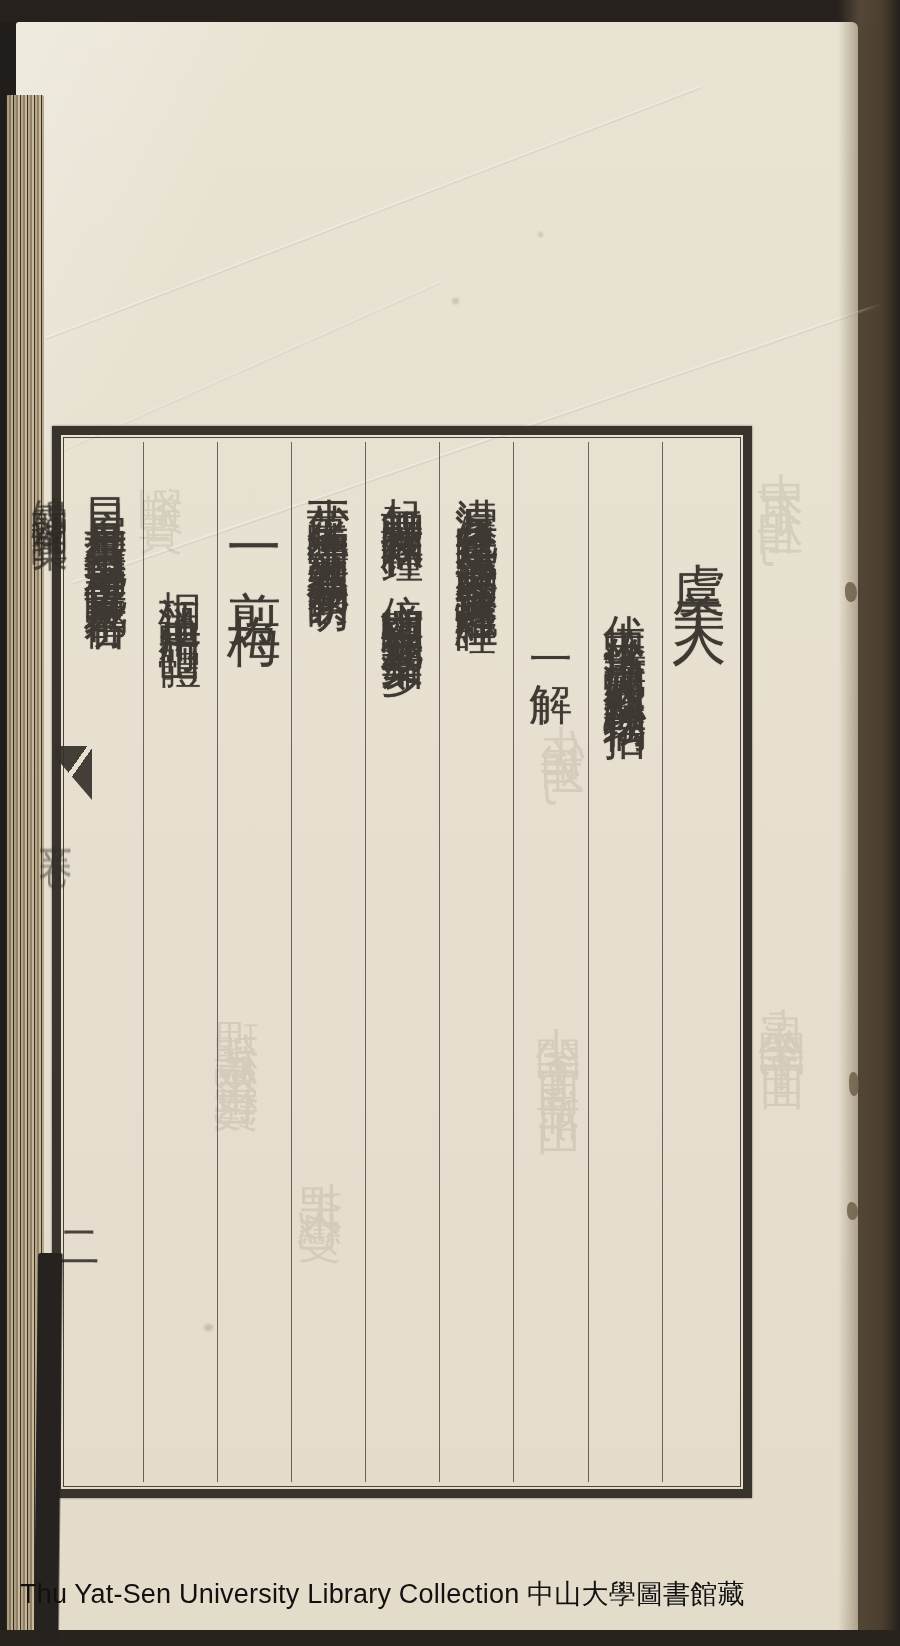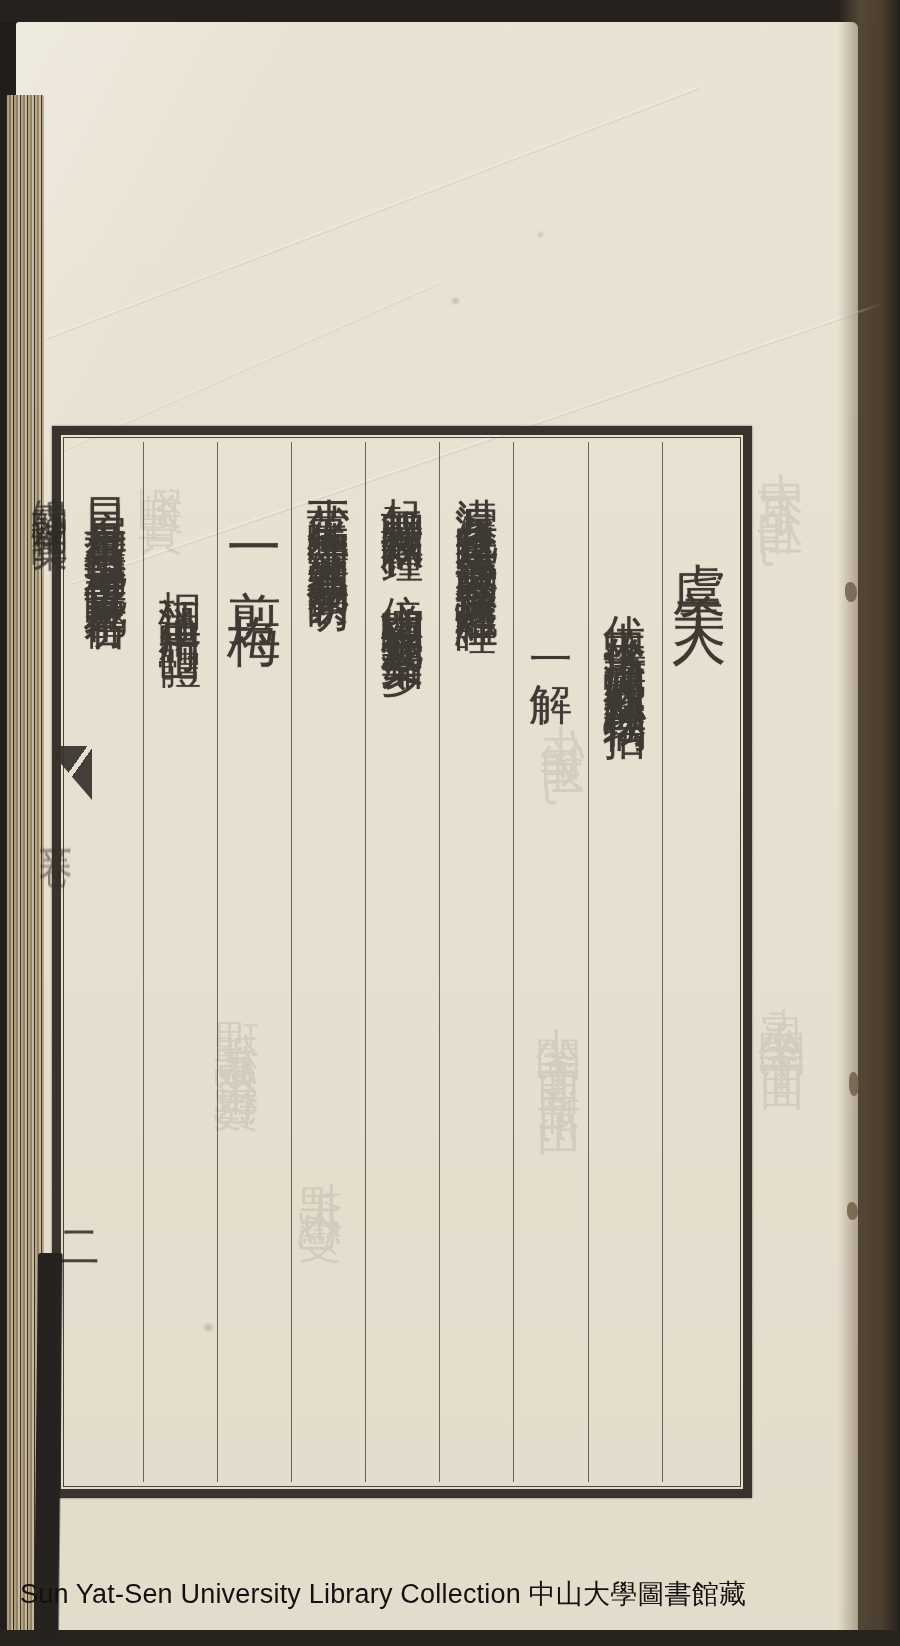--- a/index.html
+++ b/index.html
@@ -143,13 +143,13 @@
     </div>
   </div>
 </div>
 
 <div class="spine-title">綿霞閣詞集</div>
 <div class="fishtail"></div>
 <div class="volume">卷一</div>
 <div class="pagenum">二</div>
 <div class="inkbar"></div>
 
-<div class="caption">Sun Yat-Sen University Library Collection 中山大學圖書館藏</div>
+<div class="caption">Thu Yat-Sen University Library Collection 中山大學圖書館藏</div>
 
 </body></html>

